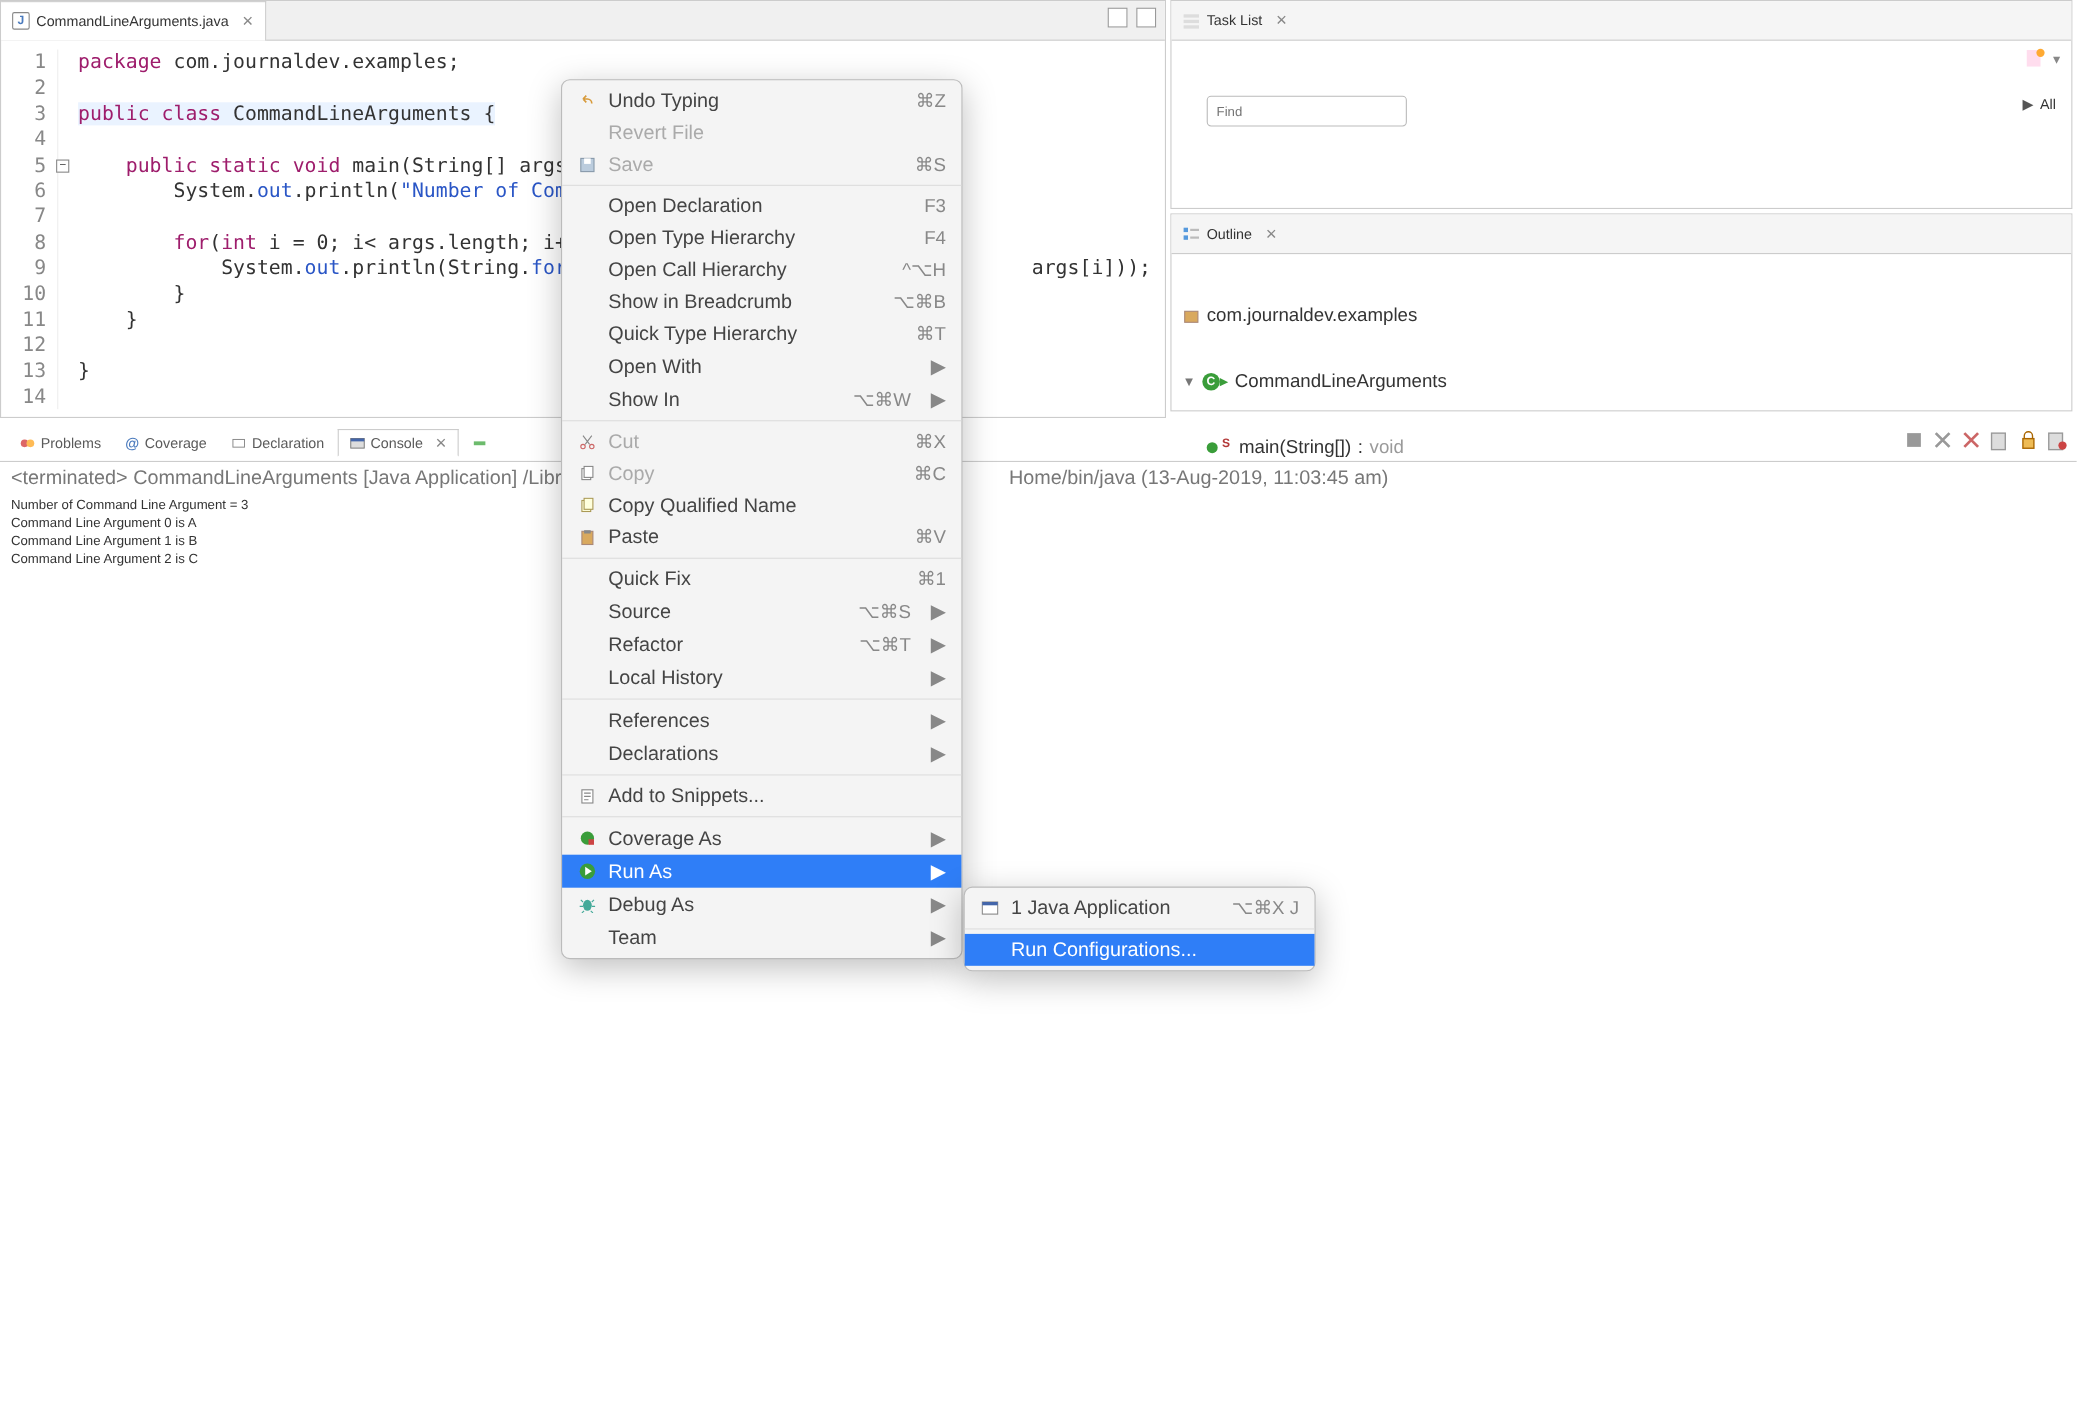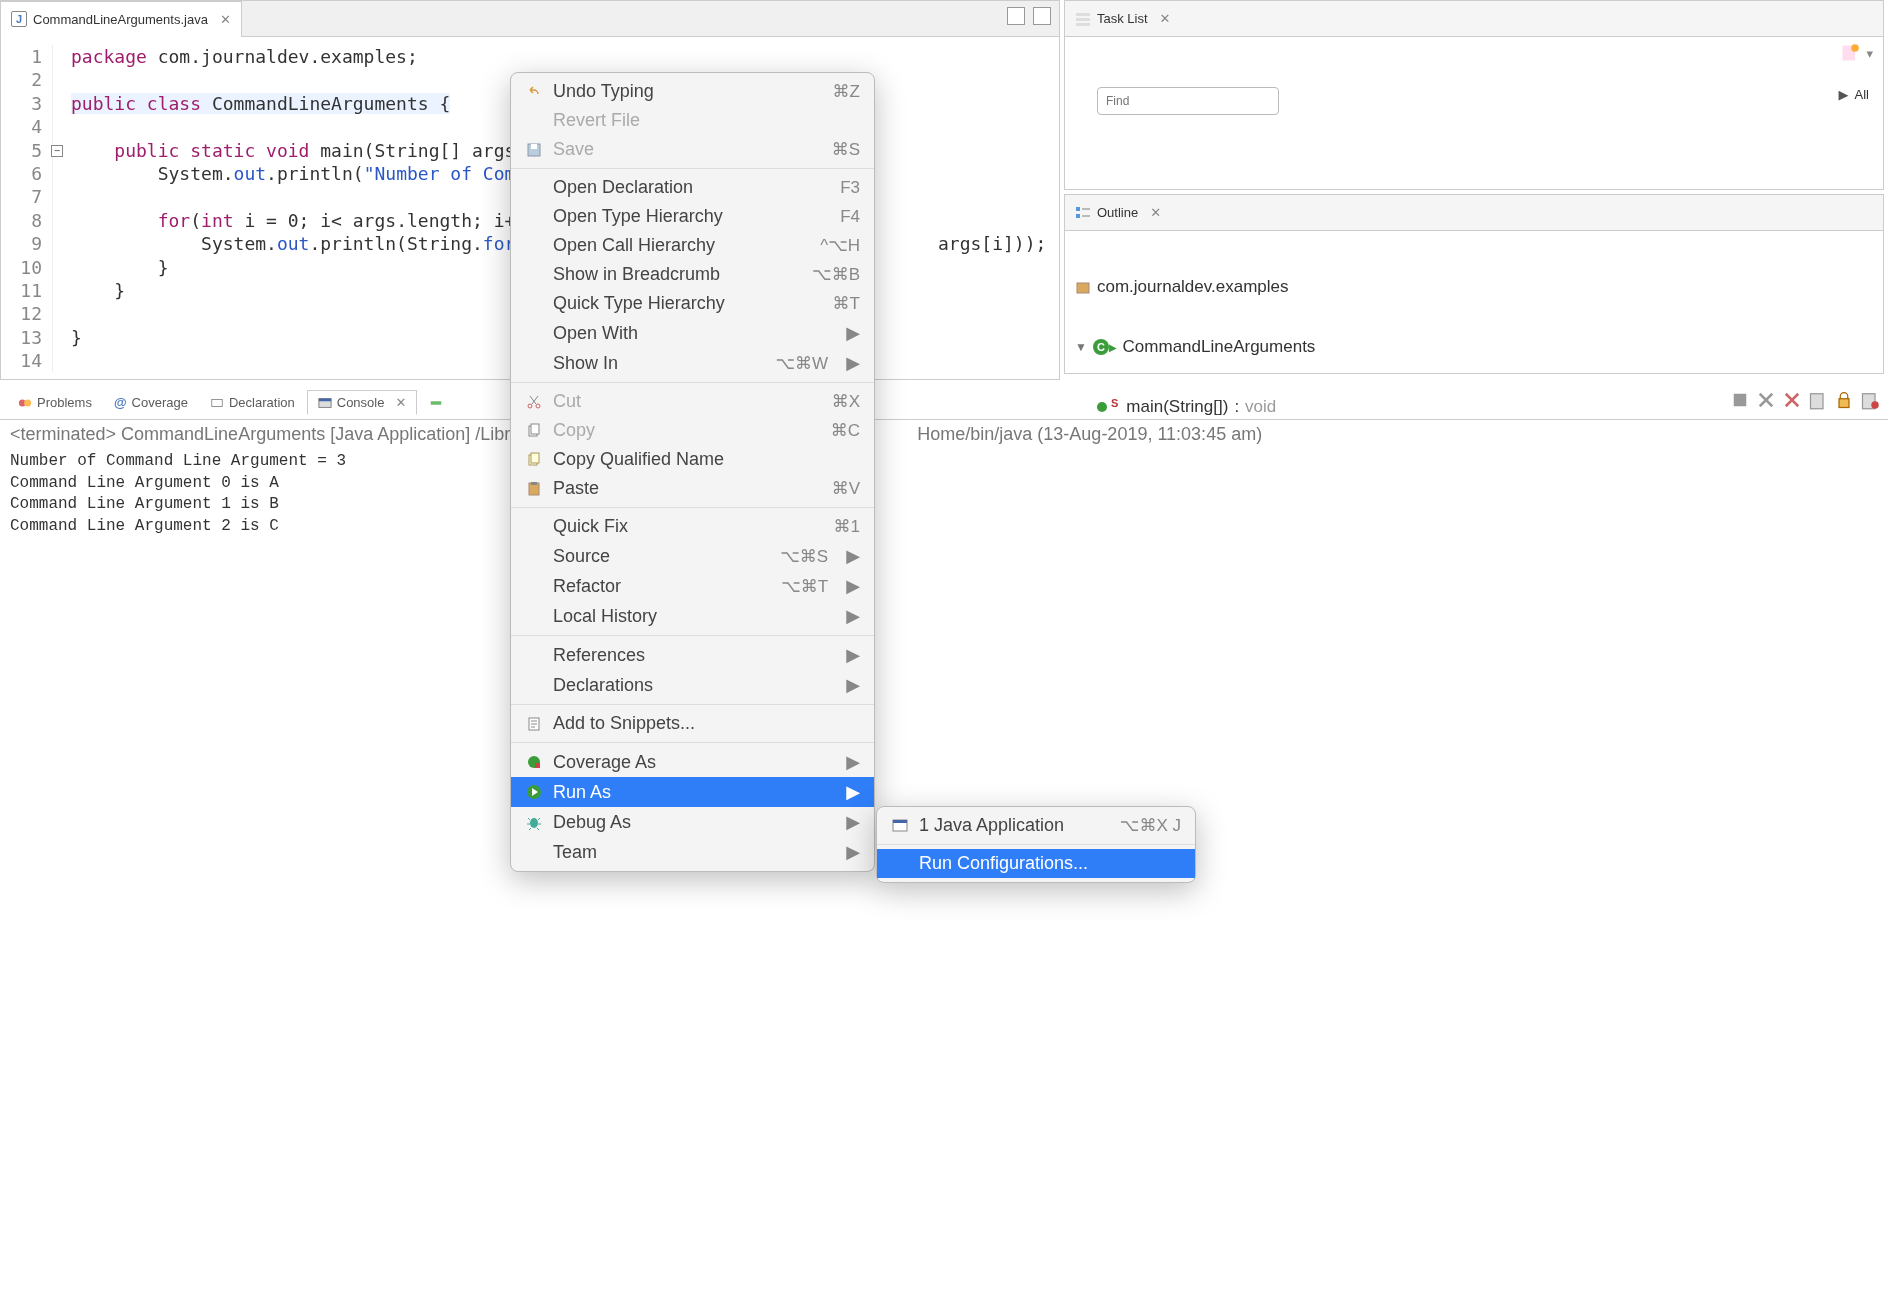--- a/index.html
+++ b/index.html
@@ -143,22 +143,22 @@
     border-bottom: 1px solid #fff;
     border-top: 1px solid #ccc;
   }
   .tab-ico { width: 14px; height:14px; display:inline-block; }
   .console-toolbar {
     position:absolute; right:8px; top:4px; display:flex; gap:6px;
   }
   .tbtn { width:20px;height:20px;border:none;background:transparent;cursor:pointer; }
   .console-body {
     padding: 6px 10px;
-    font-family: Liberation Mono, monospace;
-    font-size: 16px;
+    font-family: Liberation Sans, sans-serif;
+    font-size: 12px;
     line-height: 1.35;
   }
   .console-status {
     color: #777;
     font-family: -apple-system, Arial, sans-serif;
     font-size: 18px;
     padding: 4px 10px 0;
   }
   
   

